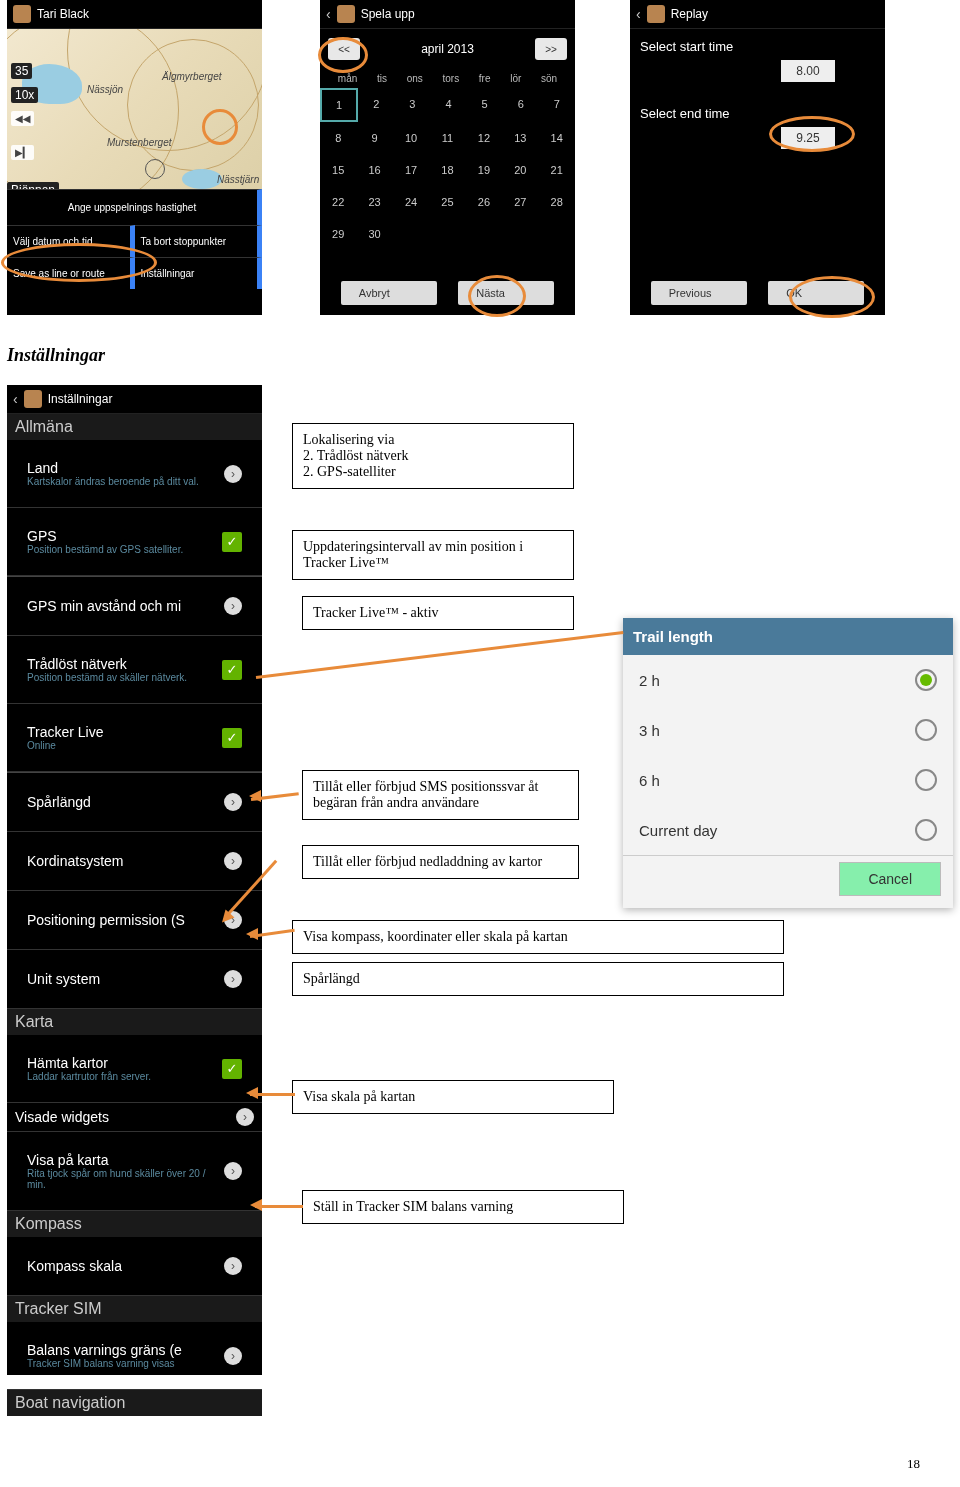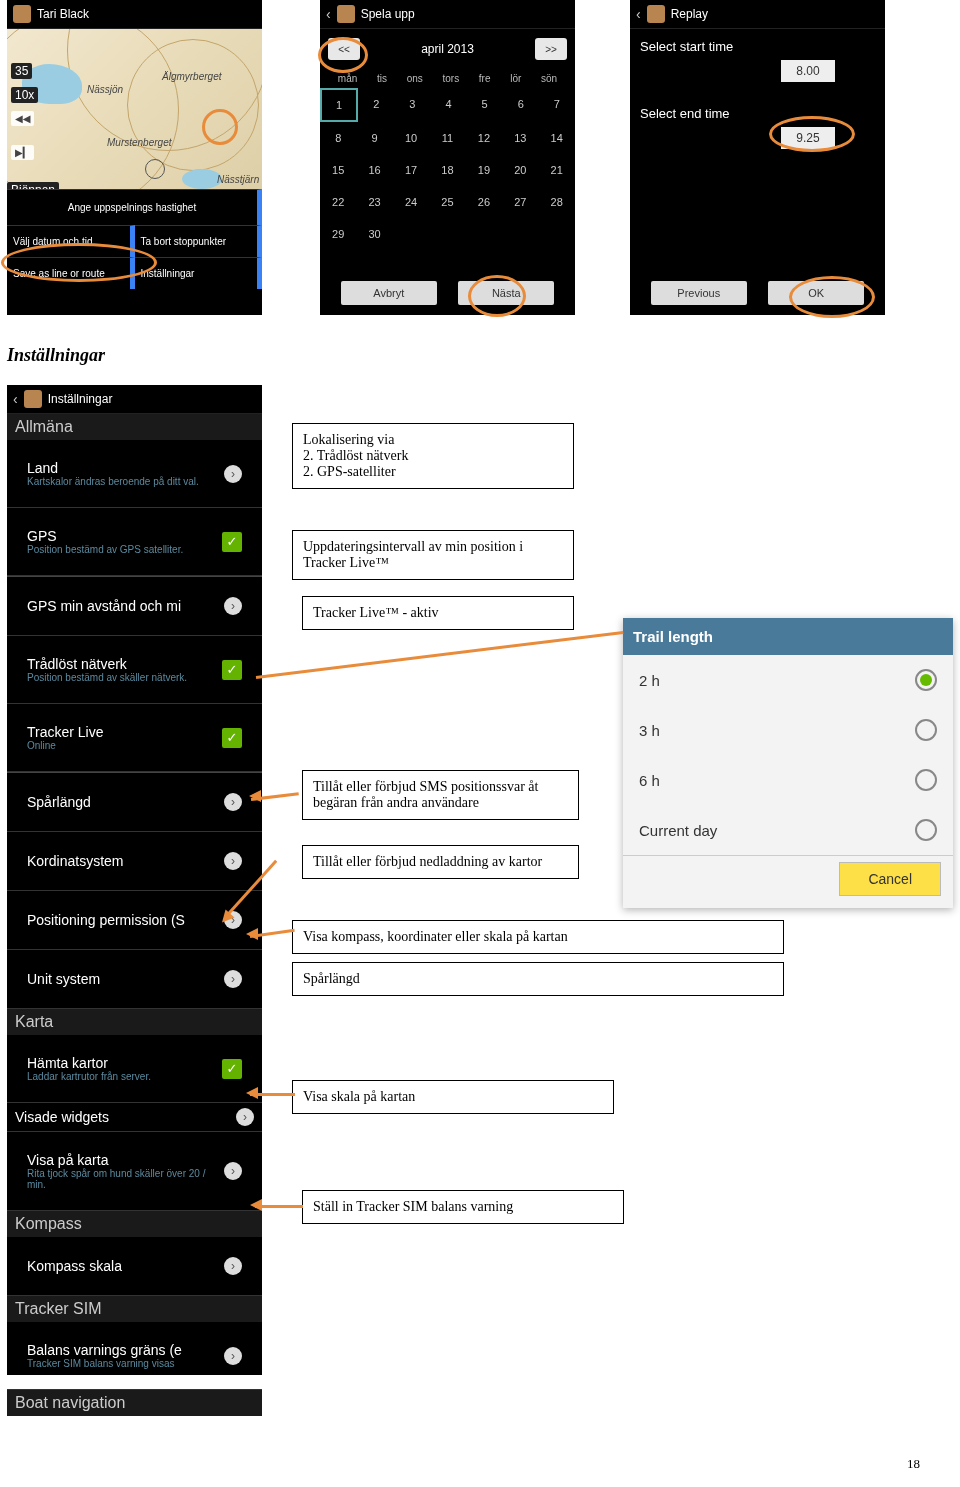--- a/index.html
+++ b/index.html
@@ -22,41 +22,41 @@
 .phone1 .row{display:flex;}
 .phone1 .cell{flex:1;padding:10px 6px;font-size:10px;border-right:5px solid #3b82f6;border-top:1px solid #333;}
 .calhdr{position:relative;height:40px;display:flex;align-items:center;justify-content:center;}
 .calnav{position:absolute;background:#e8e8e8;color:#333;width:32px;height:22px;display:flex;align-items:center;justify-content:center;border-radius:3px;font-size:10px;}
 .dayrow{display:flex;justify-content:space-around;font-size:10px;color:#bbb;padding:4px 8px;}
 .calgrid{display:flex;flex-direction:column;}
 .calrow{display:flex;}
 .calcell{flex:1;text-align:center;font-size:11px;color:#ccc;padding:10px 0;}
 .calcell.sel{border:1px solid #5aa;box-shadow:inset 0 0 0 1px #5aa;}
 .btnrow{position:absolute;bottom:10px;left:0;right:0;display:flex;justify-content:space-around;padding:0 10px;}
-.pbtn{background:#ddd;color:#333;font-size:11px;padding:6px 18px;border-radius:2px;min-width:60px;text-align:center;}
+.pbtn{background:#ddd;color:#333;font-size:11px;padding:6px 18px;border-radius:2px;min-width:60px;text-align:left;}
 .timesel{padding:10px;font-size:13px;}
 .timebox{display:inline-block;background:#eee;color:#333;padding:4px 10px;margin-left:20px;margin-top:6px;font-size:12px;min-width:34px;text-align:center;}
 .section-title{position:absolute;font-style:italic;font-weight:bold;font-size:18px;font-family:'Times New Roman',serif;}
 .phone4{position:absolute;left:7px;top:385px;width:255px;height:990px;background:#000;color:#fff;font-size:12px;}
 .cat{background:#1a1a1a;padding:4px 8px;font-size:16px;color:#ccc;}
 .sitem{display:flex;align-items:center;justify-content:space-between;padding:20px;border-bottom:1px solid #333;}
 .sitem .txts{flex:1;overflow:hidden;}
 .sitem .ttl{font-size:14px;color:#fff;}
 .sitem .sub{font-size:10px;color:#5b8a9f;}
 .chev{width:18px;height:18px;background:#ddd;color:#555;border-radius:50%;display:flex;align-items:center;justify-content:center;font-size:12px;}
 .chk{width:20px;height:20px;background:#63b300;display:flex;align-items:center;justify-content:center;border-radius:2px;font-size:13px;}
 .annot-box{position:absolute;border:1px solid #000;padding:8px 10px;font-size:14px;background:#fff;font-family:'Times New Roman',serif;}
 .arrow-line{position:absolute;height:3px;background:#e88b3a;transform-origin:left center;}
 .arrow-head{position:absolute;width:0;height:0;border-style:solid;}
 .dialog{position:absolute;left:623px;top:618px;width:330px;background:#f3f3f3;color:#333;box-shadow:0 2px 8px rgba(0,0,0,0.3);}
 .dlg-hdr{background:#4a7a9a;color:#fff;padding:10px;font-weight:bold;font-size:15px;}
 .dlg-row{display:flex;align-items:center;justify-content:space-between;padding:14px 16px;font-size:15px;}
 .radio{width:18px;height:18px;border:2px solid #888;border-radius:50%;position:relative;}
 .radio.on::after{content:"";position:absolute;inset:3px;background:#6b0;border-radius:50%;}
-.dlg-btn{margin:6px 12px 12px;float:right;background:#fde047;padding:8px 28px;font-size:14px;border:1px solid #bbb;}
+.dlg-btn{margin:6px 12px 12px;float:right;background:#86efac;padding:8px 28px;font-size:14px;border:1px solid #bbb;}
 .pagenum{position:absolute;right:40px;bottom:15px;font-size:13px;font-family:'Times New Roman',serif;}
 .sep{border-top:1px solid #444;}
 </style>
 </head>
 <body>
 
 <div class="phone phone1">
   <div class="hdr">
     <div class="foxicon"></div>
     <span>Tari Black</span>

